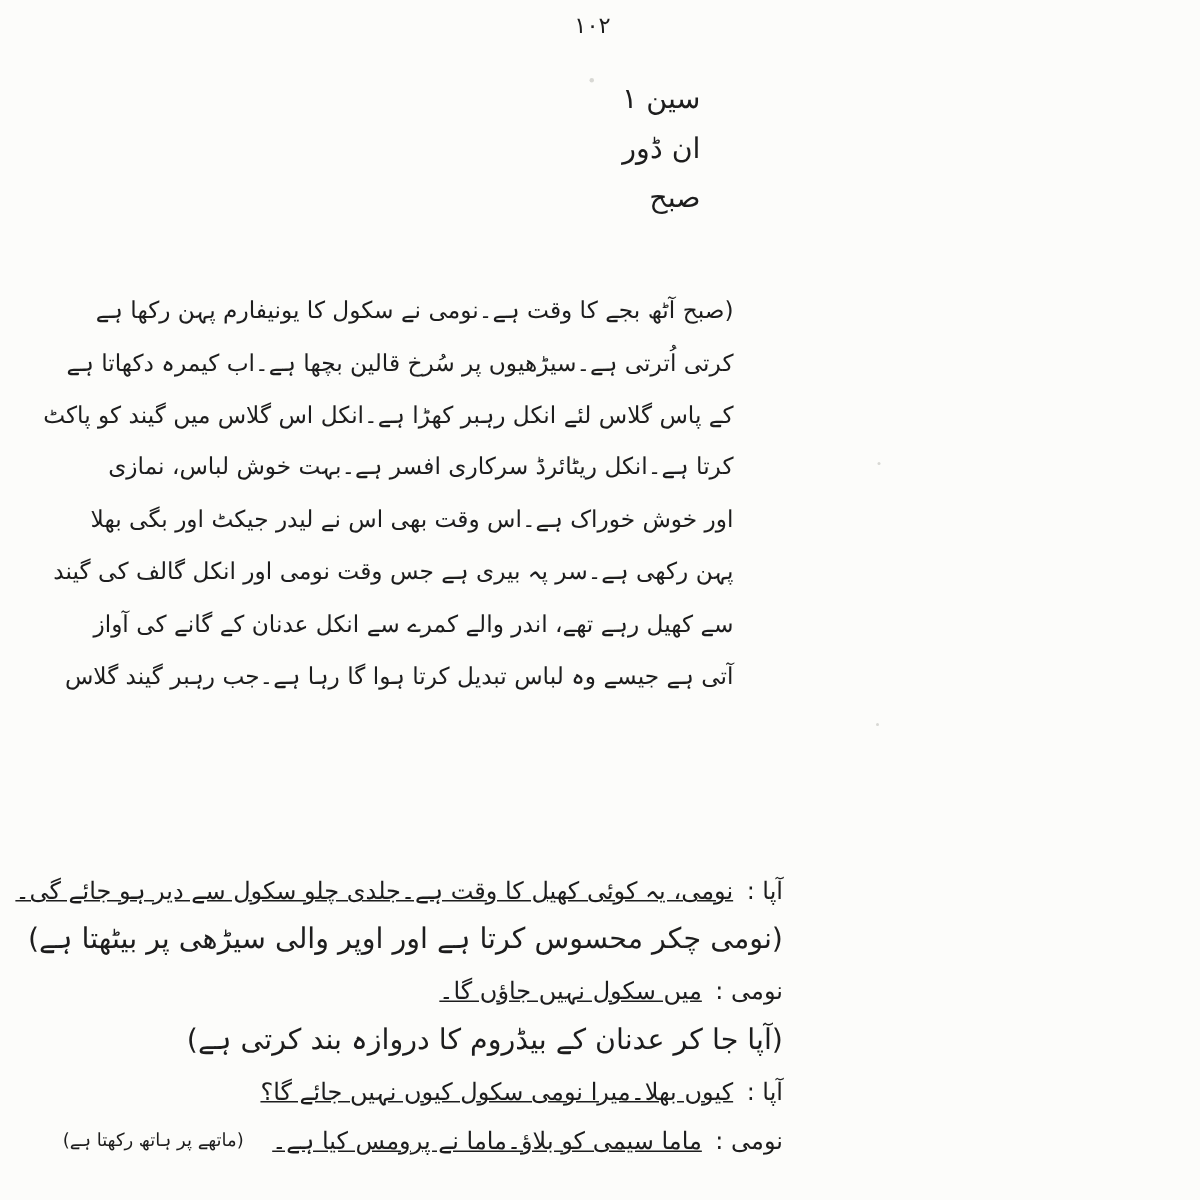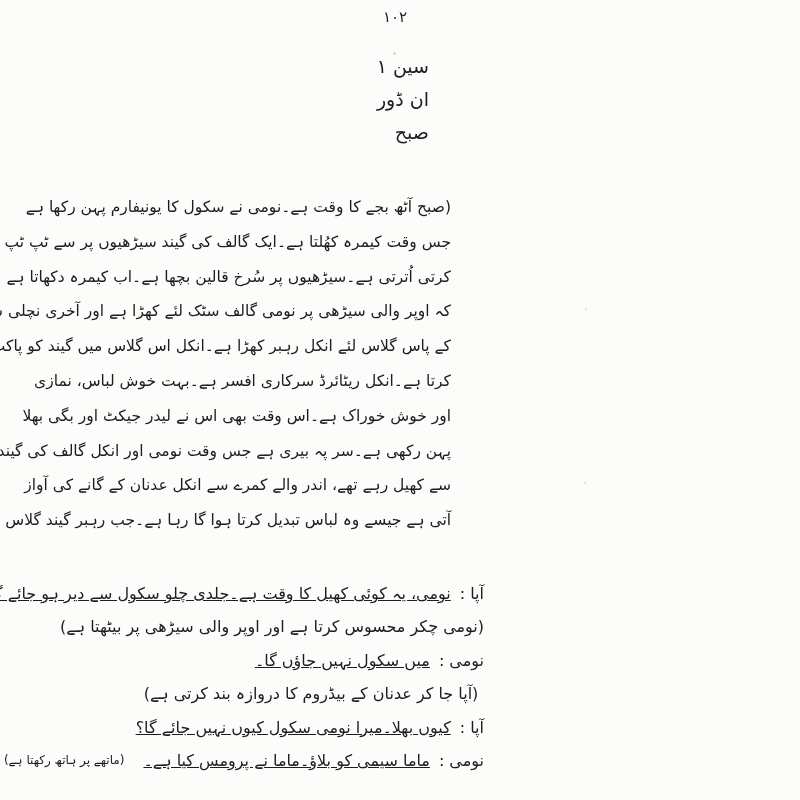--- a/index.html
+++ b/index.html
@@ -10,20 +10,21 @@
     background: #fcfcfa;
     font-family: "DejaVu Sans", sans-serif;
     color: #1d1d1d;
   }
   .page {
     position: relative;
     width: 676px;
     height: 800px;
     background: #fcfcfa;
     overflow: hidden;
+    padding-left: 38px;
   }
   .page-number {
     position: absolute;
     top: 8px;
     left: 350px;
     width: 90px;
     text-align: center;
     font-size: 15px;
     letter-spacing: 2px;
     direction: rtl;
@@ -76,22 +77,22 @@
     text-decoration: underline;
   }
   .d-row .inline-direction {
     font-size: 12px;
     margin-right: 10px;
     margin-left: 12px;
   }
   .d-direction {
     height: 33.4px;
     line-height: 33.4px;
-    text-align: center;
-    font-size: 16px;
+    text-align: right;
+    font-size: 19px;
     white-space: nowrap;
   }
   
   .speck { position:absolute; background:#d8d8d4; border-radius:50%; }
   .speck.s1 { width:3px; height:3px; top:52px; left:393px; }
   .speck.s2 { width:2px; height:2px; top:308px; left:585px; }
   .speck.s3 { width:2px; height:2px; top:482px; left:584px; }
 </style>
 </head>
 <body>
@@ -101,23 +102,21 @@
   <div class="page-number">۱۰۲</div>
 
   <div class="scene-heading">
     <div class="sh-line">سین ۱</div>
     <div class="sh-line">ان ڈور</div>
     <div class="sh-line">صبح</div>
   </div>
 
   <div class="opening">
     <div class="o-line">(صبح آٹھ بجے کا وقت ہے۔نومی نے سکول کا یونیفارم پہن رکھا ہے</div>
-    <div class="o-line">جس وقت کیمرہ کھُلتا ہے۔ایک گالف کی گیند سیڑھیوں پر سے ٹپ ٹپ</div>
     <div class="o-line">کرتی اُترتی ہے۔سیڑھیوں پر سُرخ قالین بچھا ہے۔اب کیمرہ دکھاتا ہے</div>
-    <div class="o-line">کہ اوپر والی سیڑھی پر نومی گالف سٹک لئے کھڑا ہے اور آخری نچلی سیڑھی</div>
     <div class="o-line">کے پاس گلاس لئے انکل رہبر کھڑا ہے۔انکل اس گلاس میں گیند کو پاکٹ</div>
     <div class="o-line">کرتا ہے۔انکل ریٹائرڈ سرکاری افسر ہے۔بہت خوش لباس، نمازی</div>
     <div class="o-line">اور خوش خوراک ہے۔اس وقت بھی اس نے لیدر جیکٹ اور بگی بھلا</div>
     <div class="o-line">پہن رکھی ہے۔سر پہ بیری ہے جس وقت نومی اور انکل گالف کی گیند</div>
     <div class="o-line">سے کھیل رہے تھے، اندر والے کمرے سے انکل عدنان کے گانے کی آواز</div>
     <div class="o-line">آتی ہے جیسے وہ لباس تبدیل کرتا ہوا گا رہا ہے۔جب رہبر گیند گلاس</div>
   </div>
 
   <div class="dialogue">
 

